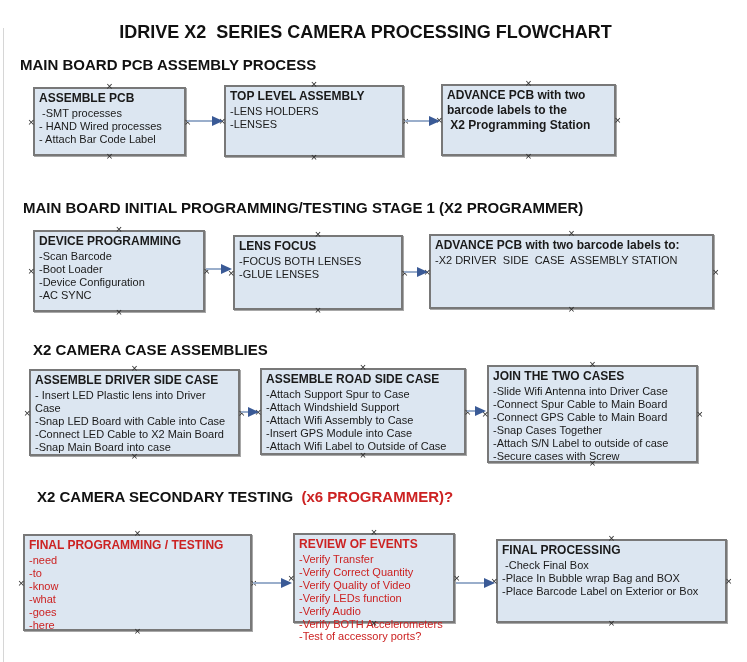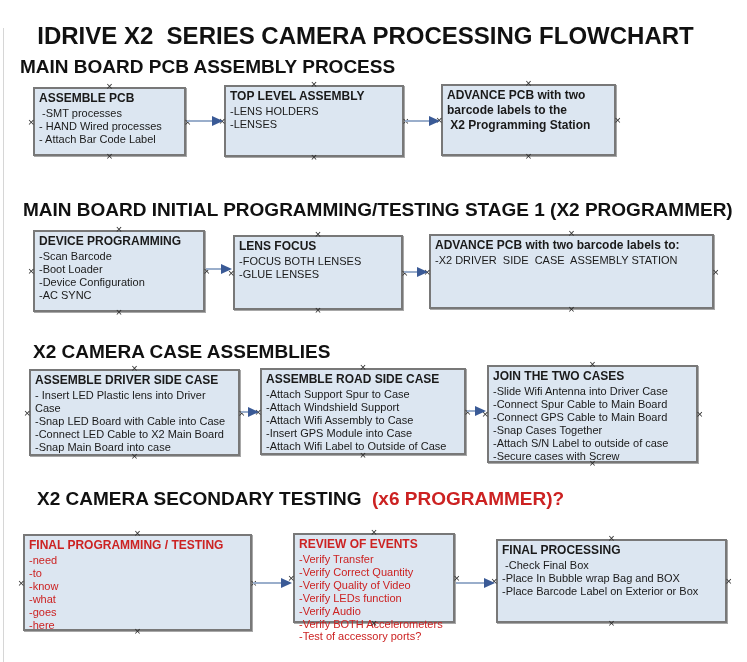--- a/index.html
+++ b/index.html
@@ -3,24 +3,24 @@
 <meta charset="utf-8">
 <style>
   html,body{margin:0;padding:0;background:#fff;}
   .canvas{
     position:relative;width:747px;height:662px;background:#ffffff;
     font-family:"Liberation Sans",sans-serif;color:#1a1a1a;overflow:hidden;
   }
   .page-edge{position:absolute;left:3px;top:28px;width:1px;height:634px;background:#d6d6d6;}
   .title{
     position:absolute;left:0;right:16px;top:22px;text-align:center;
-    font-size:24px;font-weight:bold;white-space:pre-wrap;color:#111;
+    font-size:18px;font-weight:bold;white-space:pre-wrap;color:#111;
   }
   .sec-heading{
-    position:absolute;font-size:19px;font-weight:bold;white-space:pre-wrap;color:#111;
+    position:absolute;font-size:15px;font-weight:bold;white-space:pre-wrap;color:#111;
   }
   .sec-heading .sfx{color:#cc2222;}
   .box{
     position:absolute;background:#dce6f1;border:2px solid #787878;
     box-shadow:1px 1px 0 #a8a8a8;box-sizing:border-box;padding:2px 4px;
   }
   .bt{font-size:12px;font-weight:bold;line-height:15px;white-space:pre-wrap;}
   .bi{margin-top:1px;}
   .item{font-size:11px;line-height:12.9px;white-space:pre-wrap;}
   .box.red .bt,.box.red .item{color:#cc2222;}

